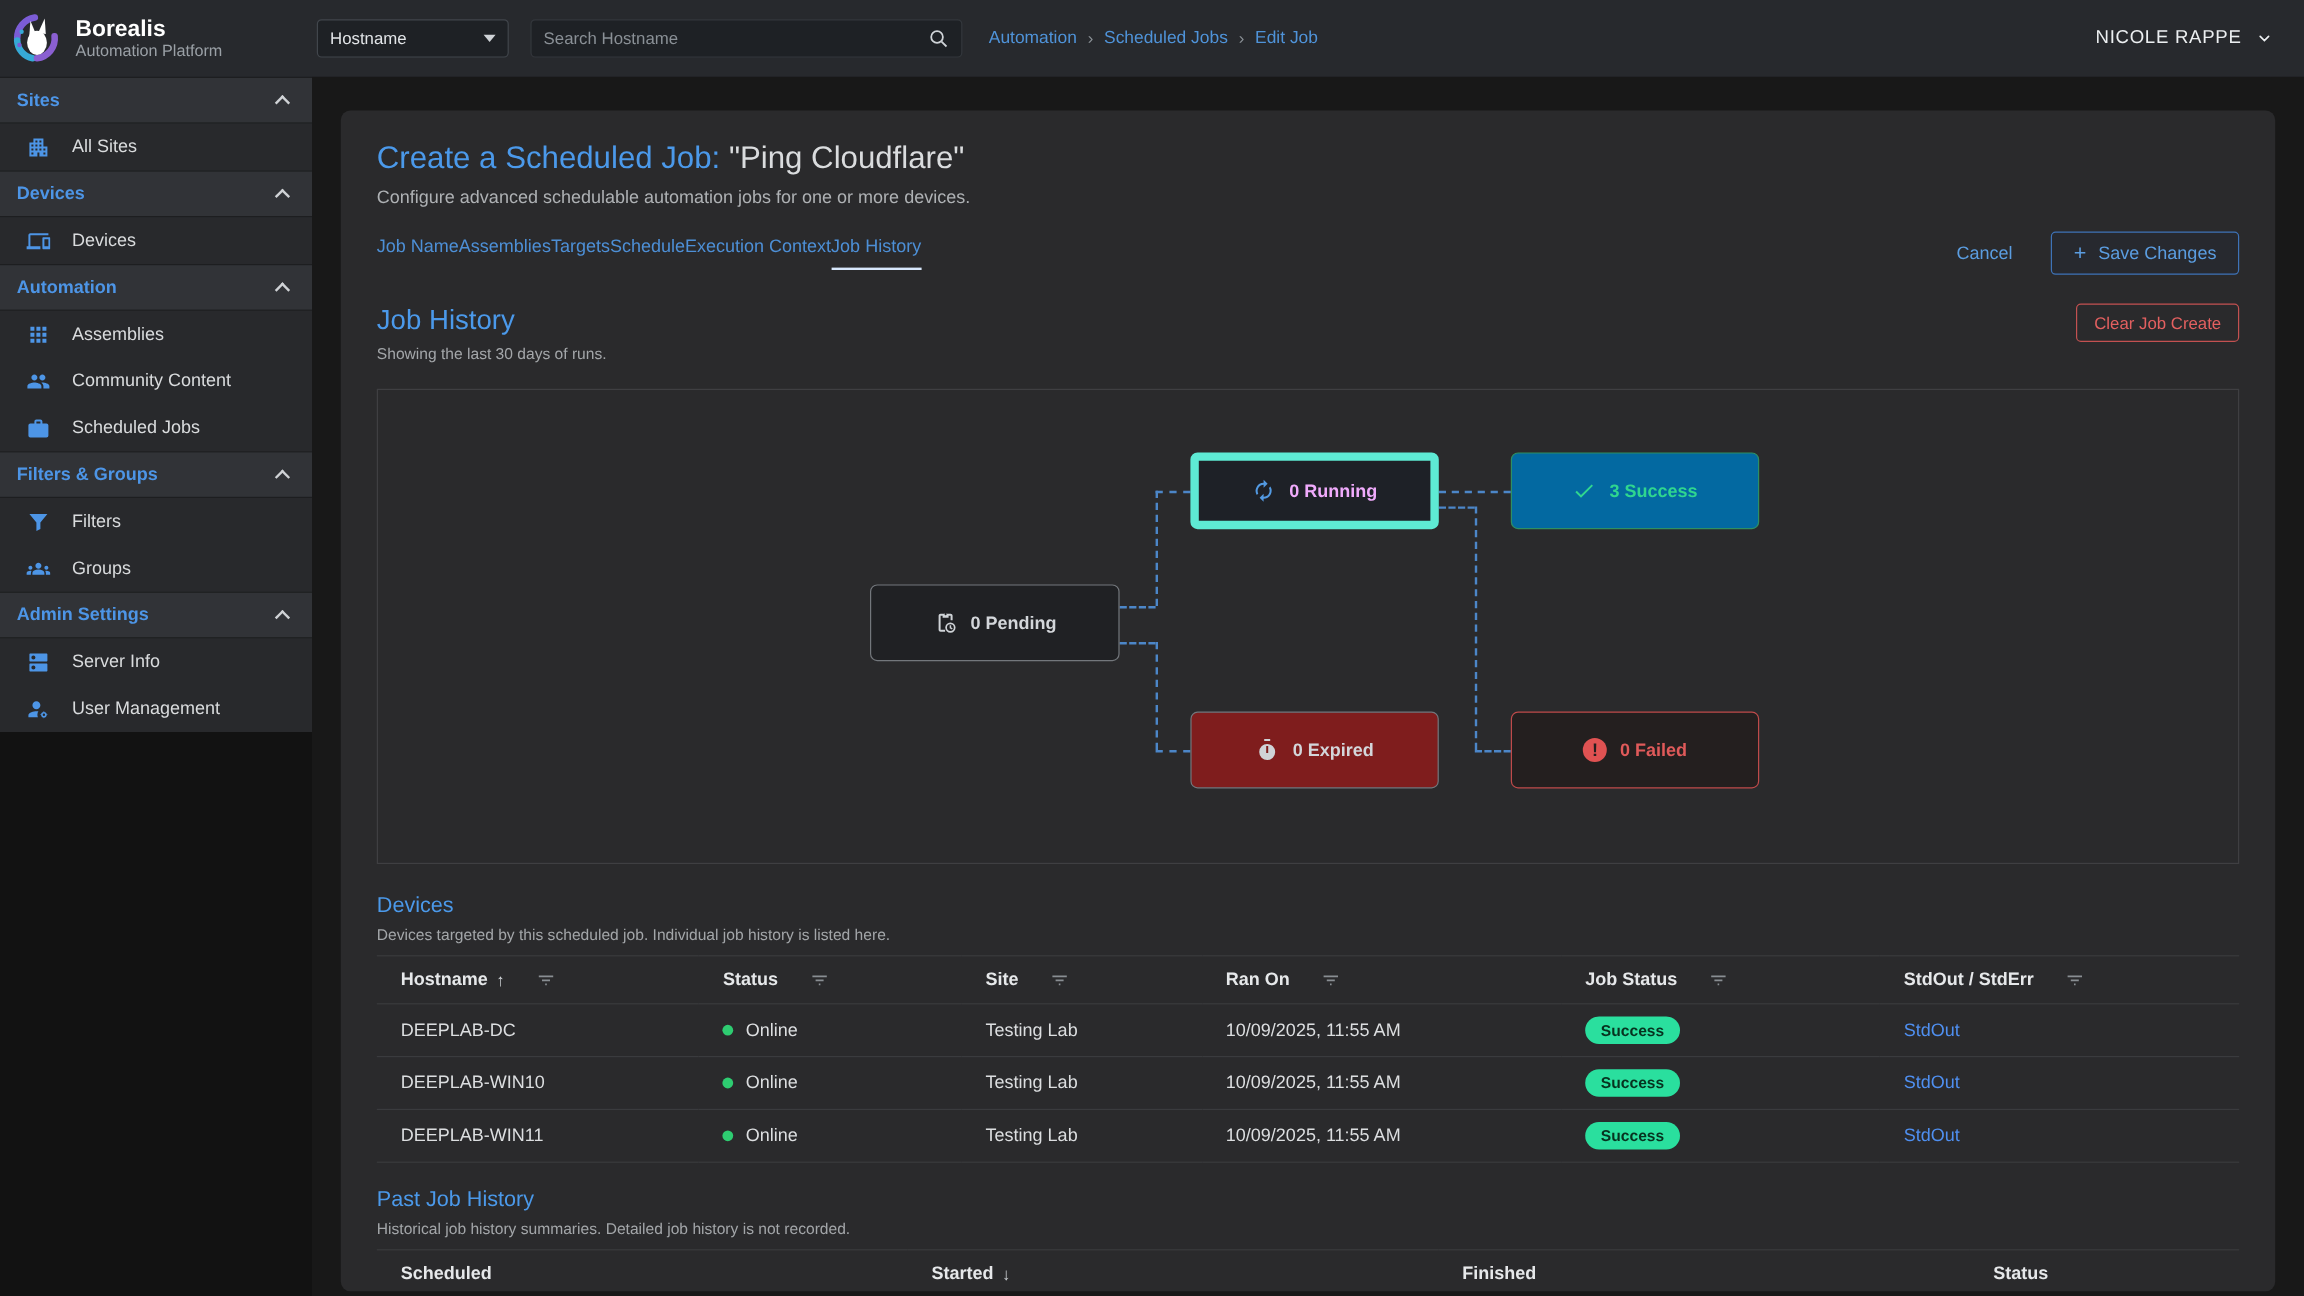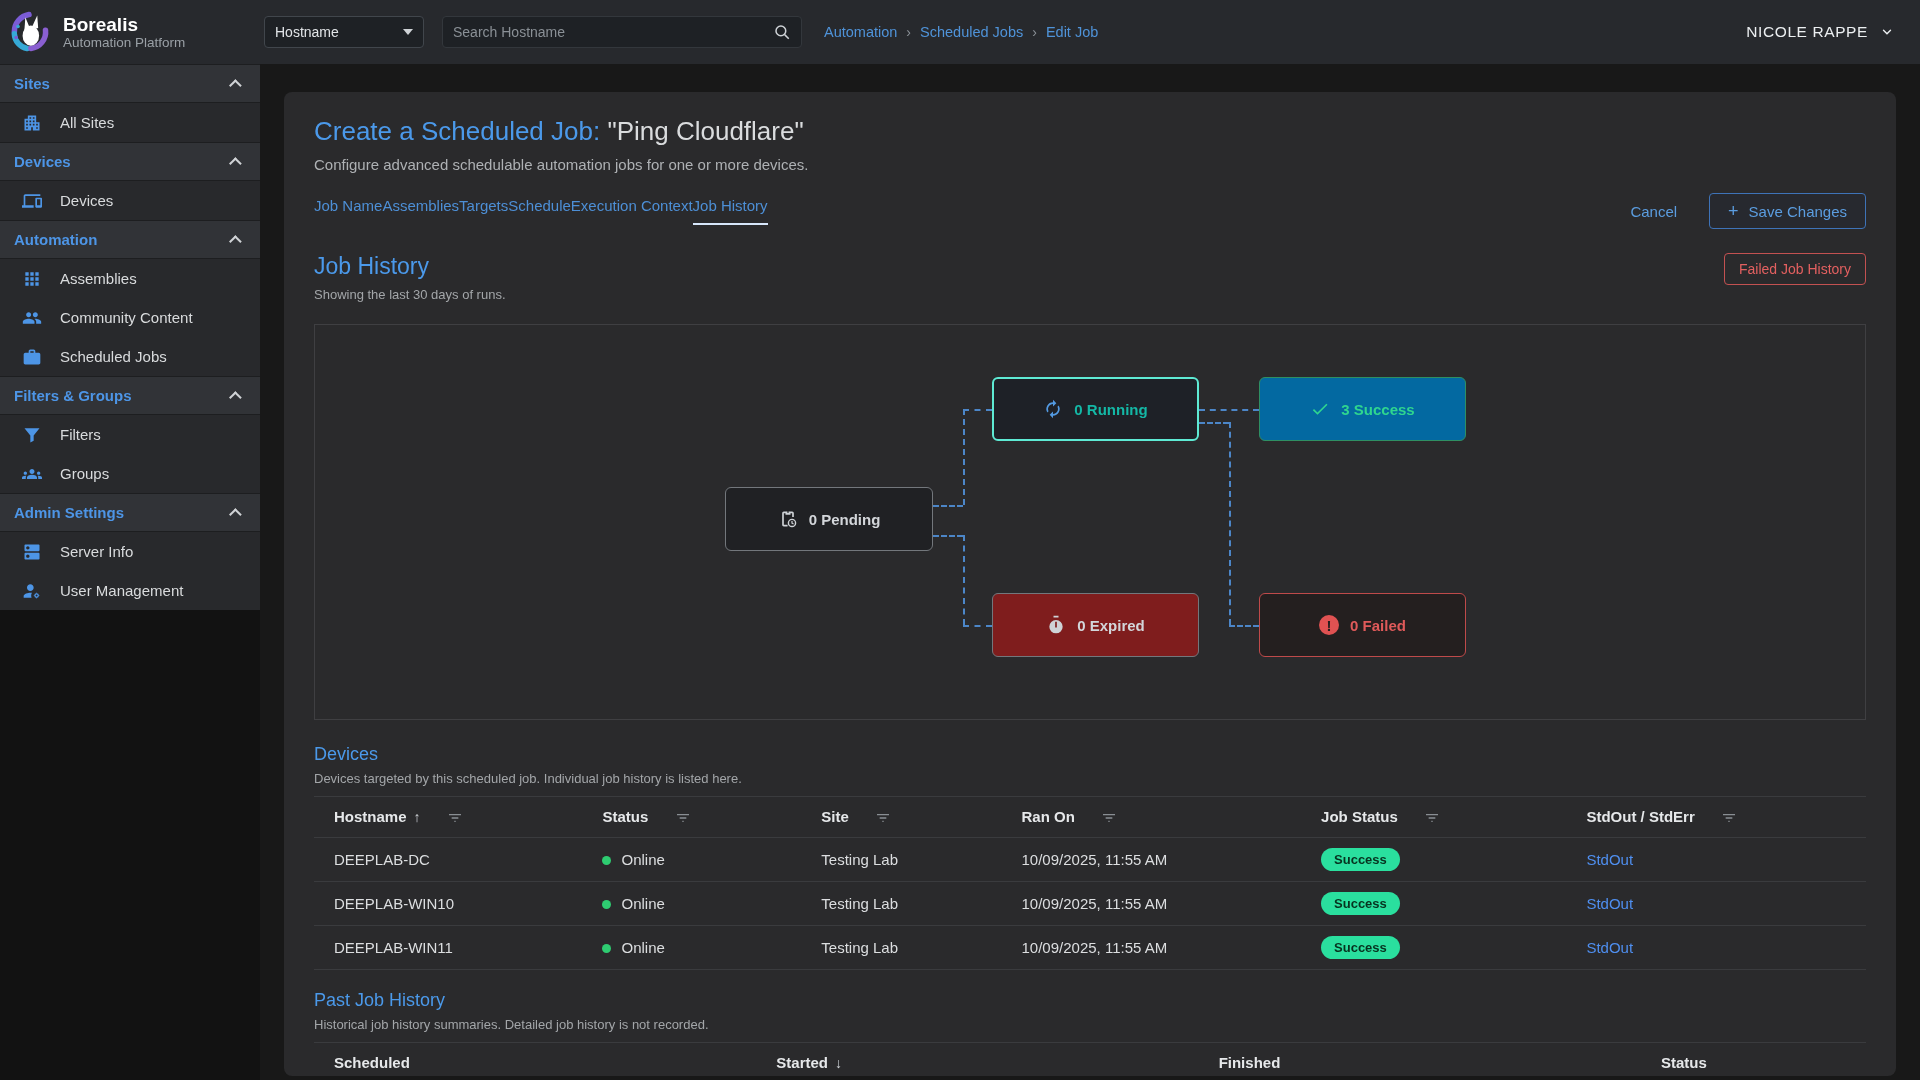--- a/index.html
+++ b/index.html
@@ -52,21 +52,21 @@
   .section-row { margin-top:24px; display:flex; align-items:flex-start; }
   .jh-heading { color:#4b99ea; font-size:23px; }
   .jh-sub { margin-top:7px; color:#a3a6a9; font-size:13px; }
   .clear-btn { margin-left:auto; border:1px solid #c35151; color:#e36060; background:transparent; border-radius:4px; font-size:14px; padding:7px 14px; cursor:pointer; }
 
   
   .flow-panel { margin-top:22px; border:1px solid #3f3f42; height:396px; position:relative; }
   .node { position:absolute; width:207px; height:64px; border-radius:6px; display:flex; align-items:center; justify-content:center; gap:11px; font-size:15px; font-weight:bold; cursor:default; }
   .node svg { width:20px; height:20px; }
   .node-pending  { left:410px; top:162px; width:208px; border:1px solid #73777c; background:#202124; color:#d3d6da; }
-  .node-running  { left:677px; top:52px;  border:2px solid #5eead4; background:#1e2127; color:#14b8a6; }
+  .node-running  { left:677px; top:52px;  border:7px solid #5eead4; background:#1e2127; color:#f0abfc; }
   .node-success  { left:944px; top:52px;  border:1px solid #2f8f63; background:#0369a1; color:#2fd68f; }
   .node-expired  { left:677px; top:268px; border:1px solid #73777c; background:#7f1d1d; color:#d3d6da; }
   .node-failed   { left:944px; top:268px; border:1px solid #bf4a4a; background:#241f1f; color:#e05a5a; }
   .conn-h { position:absolute; border-top:2px dashed #4c86c8; height:0; }
   .conn-v { position:absolute; border-left:2px dashed #4c86c8; width:0; }
   .fail-ic { width:20px; height:20px; border-radius:50%; background:#e05252; color:#241f1f; font-weight:bold; font-size:15px; display:flex; align-items:center; justify-content:center; }
 
   
   .tbl-heading { color:#4b99ea; font-size:18px; margin-top:24px; }
   .tbl-sub { margin-top:6px; color:#a3a6a9; font-size:13px; }
@@ -240,21 +240,21 @@
           <span>Save Changes</span>
         </button>
       </div>
     </div>
 
     <div class="section-row">
       <div>
         <div class="jh-heading">Job History</div>
         <div class="jh-sub">Showing the last 30 days of runs.</div>
       </div>
-      <button class="clear-btn">Failed Job History</button>
+      <button class="clear-btn">Clear Job Create</button>
     </div>
 
     <div class="flow-panel">
 
       <div class="conn-h" style="left:618px; top:180px; width:30px;"></div>
       <div class="conn-v" style="left:648px; top:84px; height:96px;"></div>
       <div class="conn-h" style="left:648px; top:84px; width:29px;"></div>
       <div class="conn-h" style="left:618px; top:210px; width:30px;"></div>
       <div class="conn-v" style="left:648px; top:210px; height:90px;"></div>
       <div class="conn-h" style="left:648px; top:300px; width:29px;"></div>

